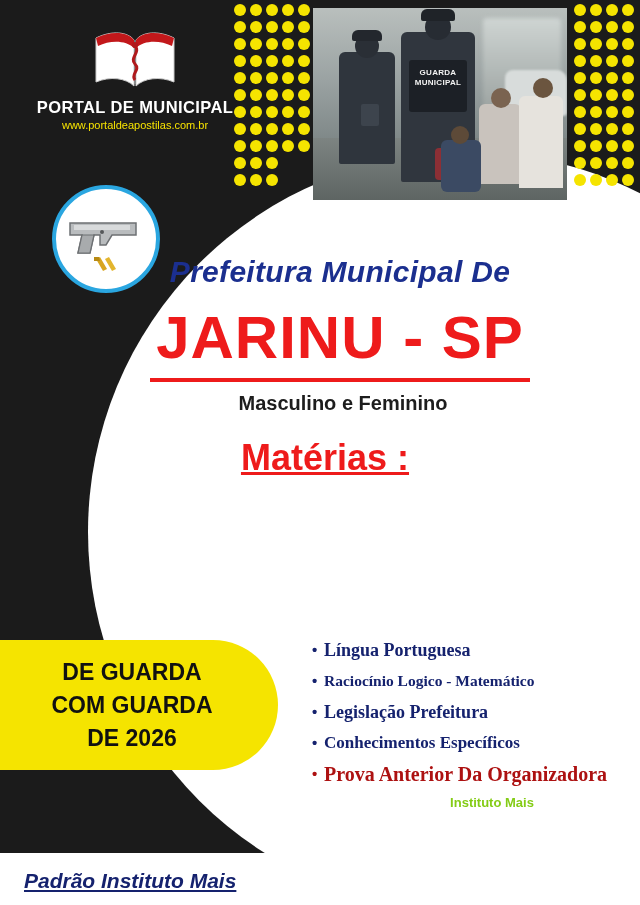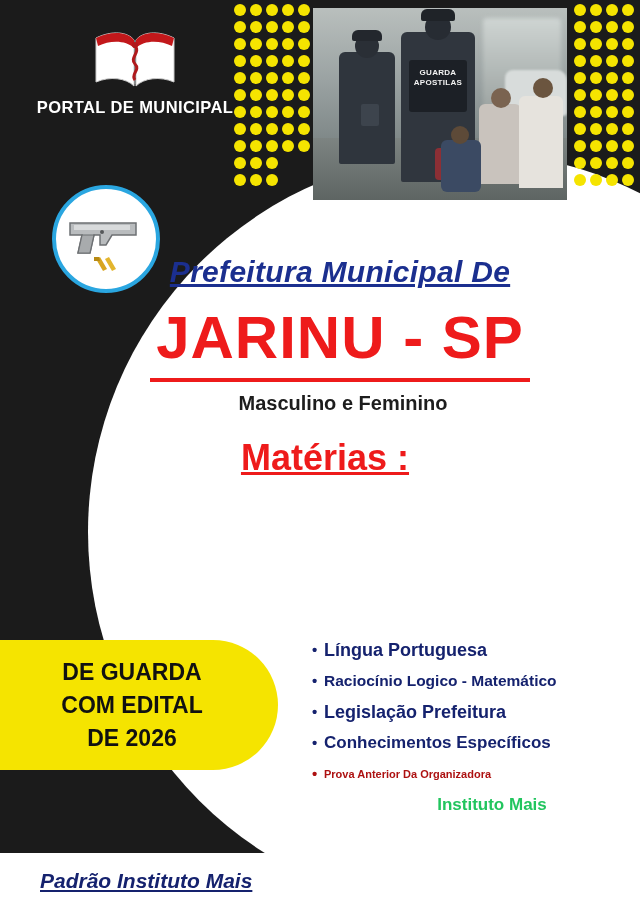--- a/index.html
+++ b/index.html
@@ -185,21 +185,20 @@
     top: 255px;
     width: 640px;
     z-index: 8;
     text-align: center;
   }
   .line-prefeitura {
     color: #1b2f8f;
     font-size: 30px;
     font-weight: bold;
     font-style: italic;
-    text-decoration: underline;
     letter-spacing: 0.3px;
     padding-left: 40px;
   }
   .line-city {
     color: #ee1b1b;
     font-size: 60px;
     font-weight: bold;
     letter-spacing: 1px;
     margin-top: 14px;
     padding-left: 40px;
@@ -251,32 +250,32 @@
     color: #15226e;
     font-weight: bold;
   }
   .bullet {
     width: 12px;
     flex: 0 0 12px;
     font-size: 15px;
     line-height: 20px;
     color: #15226e;
   }
-  .subject-label { line-height: 20px; }
+  .subject-label { line-height: 20px; font-family: Liberation Serif, serif; }
   .s0 .subject-label { font-size: 18px; }
   .s1 .subject-label { font-size: 15.5px; }
   .s2 .subject-label { font-size: 18px; }
   .s3 .subject-label { font-size: 17px; }
-  .s4 .subject-label { font-size: 11px; color:#ad1111; }
+  .s4 .subject-label { font-size: 20px; color:#ad1111; }
   .s4 { color:#ad1111; }
   .s4 .bullet { color:#ad1111; }
   .subject-sub {
-    color: #22c55e;
-    font-weight: bold;
-    font-size: 17px;
+    color: #84cc16;
+    font-weight: bold;
+    font-size: 13px;
     text-align: center;
     margin-top: 2px;
     padding-left: 40px;
   }
 
   
   .badge {
     position: absolute;
     left: 0;
     top: 640px;
@@ -294,21 +293,21 @@
     color: #111111;
     font-weight: bold;
     font-size: 23px;
     line-height: 33px;
     padding-right: 14px;
   }
 
   
   .footer {
     position: absolute;
-    left: 40px;
+    left: 24px;
     bottom: 12px;
     z-index: 10;
     color: #15226e;
     font-weight: bold;
     font-size: 21px;
     font-style: italic;
     text-decoration: underline;
   }
 </style>
 </head>
@@ -432,40 +431,41 @@
     <div class="officer of1"></div>
     <div class="of1head"></div>
     <div class="of1cap"></div>
     <div class="patch"></div>
     <div class="officer of2"></div>
     <div class="of2head"></div>
     <div class="of2cap"></div>
     <div class="vest"></div>
     <div class="vest-text">
       <div>GUARDA</div>
-      <div>APOSTILAS</div>
+      <div>MUNICIPAL</div>
     </div>
     <div class="backpack"></div>
     <div class="kid"></div>
     <div class="kidh"></div>
   </div>
 
   <div class="logo-area">
     <div class="logo-book">
       <svg width="86" height="70" viewBox="0 0 86 70">
         <path d="M4 14 C20 6 36 8 42 16 L42 62 C34 54 18 52 4 58 Z" fill="#ffffff" stroke="#cccccc" stroke-width="1"></path>
         <path d="M82 14 C66 6 50 8 44 16 L44 62 C52 54 68 52 82 58 Z" fill="#ffffff" stroke="#cccccc" stroke-width="1"></path>
         <path d="M4 14 C20 6 36 8 42 16 L42 24 C34 16 18 16 6 22 Z" fill="#c2181b"></path>
         <path d="M82 14 C66 6 50 8 44 16 L44 24 C52 16 68 16 80 22 Z" fill="#c2181b"></path>
         <path d="M43 18 L43 60" stroke="#8a8a8a" stroke-width="2"></path>
         <path d="M43 22 C49 28 37 34 43 40 C49 46 38 50 43 56" stroke="#b0191c" stroke-width="3" fill="none"></path>
         <circle cx="43" cy="21" r="3" fill="#b0191c"></circle>
       </svg>
     </div>
     <div class="logo-title">PORTAL DE MUNICIPAL</div>
+    <div class="logo-url">www.portaldeapostilas.com.br</div>
   </div>
 
   <div class="gun-circle">
     <svg width="100" height="100" viewBox="0 0 100 100">
       <path d="M14 34 L80 34 L80 46 L56 46 L50 56 L44 56 L44 46 L38 46 L34 64 L22 64 L26 46 L14 46 Z" fill="#b9bcbe" stroke="#6d7073" stroke-width="1.5"></path>
       <rect x="18" y="36" width="56" height="5" fill="#d8dadb"></rect>
       <path d="M34 64 L22 64 L26 46 L38 46 Z" fill="#a8abad" stroke="#6d7073" stroke-width="1.2"></path>
       <circle cx="46" cy="43" r="2" fill="#55585a"></circle>
       <path d="M40 70 l7 12 l4 -2 l-7 -12 z" fill="#d8a520"></path>
       <path d="M49 70 l7 12 l4 -2 l-7 -12 z" fill="#e3b52e"></path>
@@ -501,20 +501,20 @@
     <div class="subject s4">
       <span class="bullet">•</span>
       <span class="subject-label">Prova Anterior Da Organizadora</span>
     </div>
     <div class="subject-sub">Instituto Mais</div>
   </div>
 
   <div class="badge">
     <div class="badge-inner">
       <div>DE GUARDA</div>
-      <div>COM EDITAL</div>
+      <div>COM GUARDA</div>
       <div>DE 2026</div>
     </div>
   </div>
 
   <div class="footer">Padrão Instituto Mais</div>
 
 </div>
 
 </body></html>

